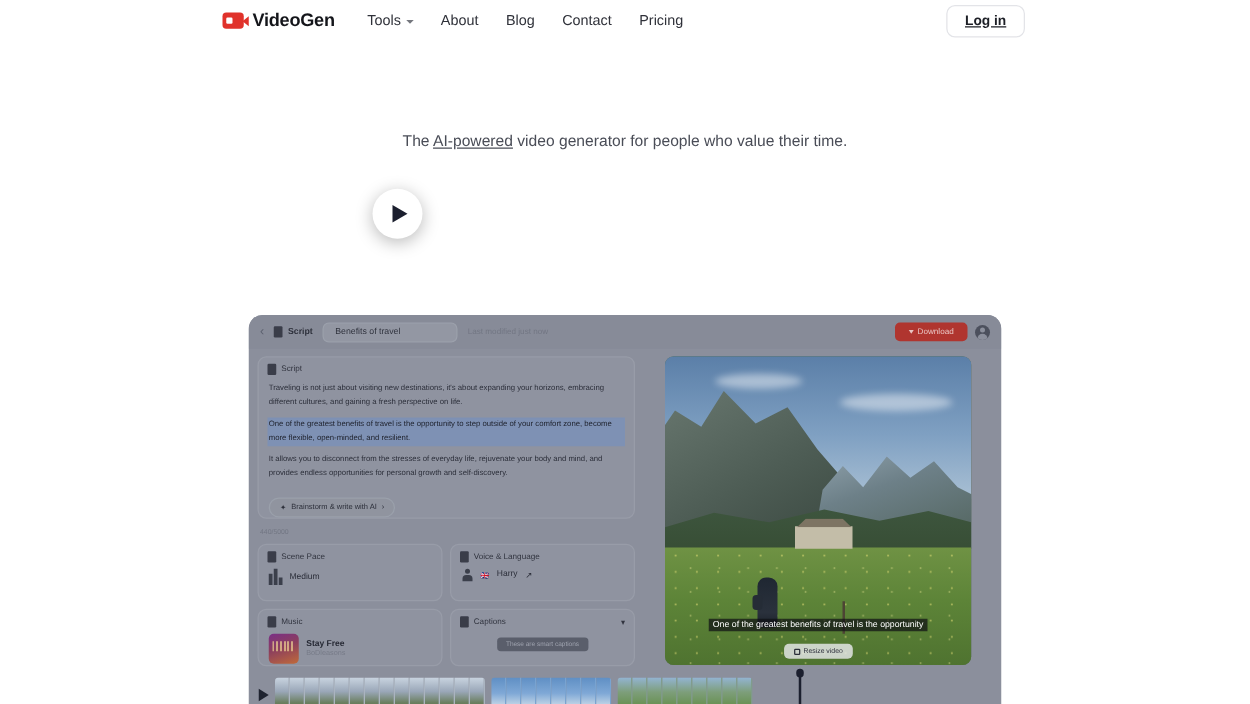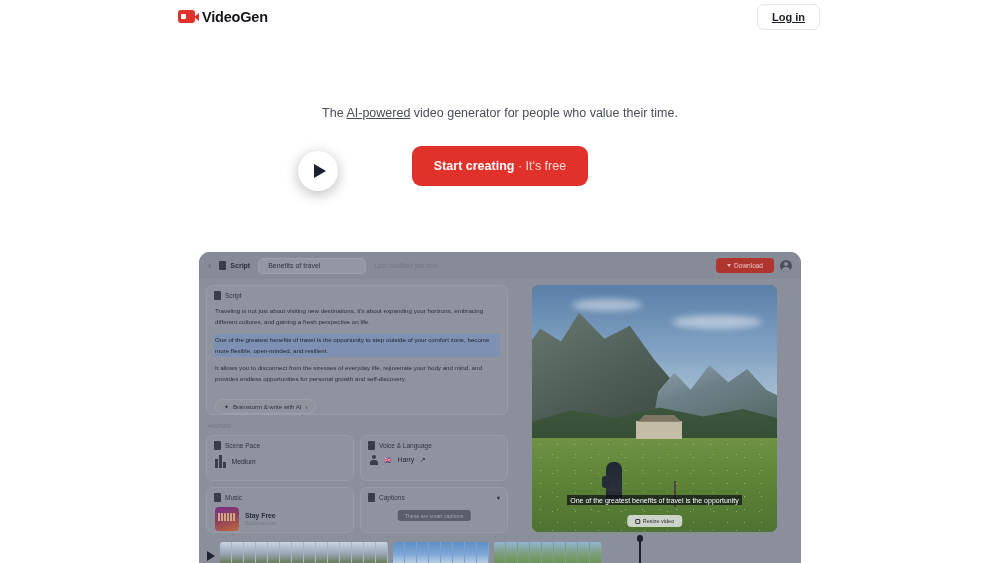--- a/index.html
+++ b/index.html
@@ -365,32 +365,45 @@
   }
 </style>
 </head>
 <body>
 
 <div class="navbar">
   <div class="brand">
     <div class="brand-logo"></div>
     <span class="brand-name">VideoGen</span>
   </div>
+  <div class="nav-links">
+    <div class="nav-link">
+      <span>Tools</span>
+      <span class="chev"></span>
+    </div>
+    <div class="nav-link">
+      <span>About</span>
+    </div>
+    <div class="nav-link">
+      <span>Blog</span>
+    </div>
+    <div class="nav-link">
+      <span>Contact</span>
+    </div>
+    <div class="nav-link">
+      <span>Pricing</span>
+    </div>
+  </div>
   <div class="nav-right">
     <div class="btn-login">Log in</div>
   </div>
 </div>
 
 <div class="hero">
   <p class="subhead"><span>The </span><a href="#">AI-powered</a><span> video generator for people who value their time.</span></p>
-  <div class="cta-wrap">
-    <div class="btn-cta">
-      <span>Start creating</span><span class="muted"> · It's free</span>
-    </div>
-  </div>
 </div>
 
 <div class="app-shell">
 
   <div class="app-toolbar">
     <span class="tb-back">‹</span>
     <div class="tb-doc">
       <span class="tb-icon-file"></span>
       <span class="tb-label">Script</span>
     </div>

